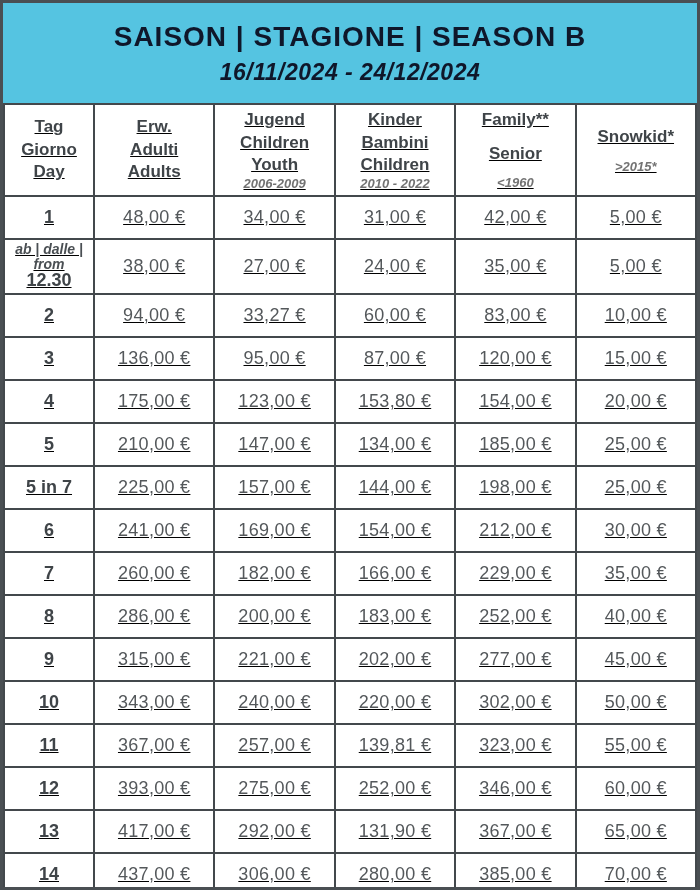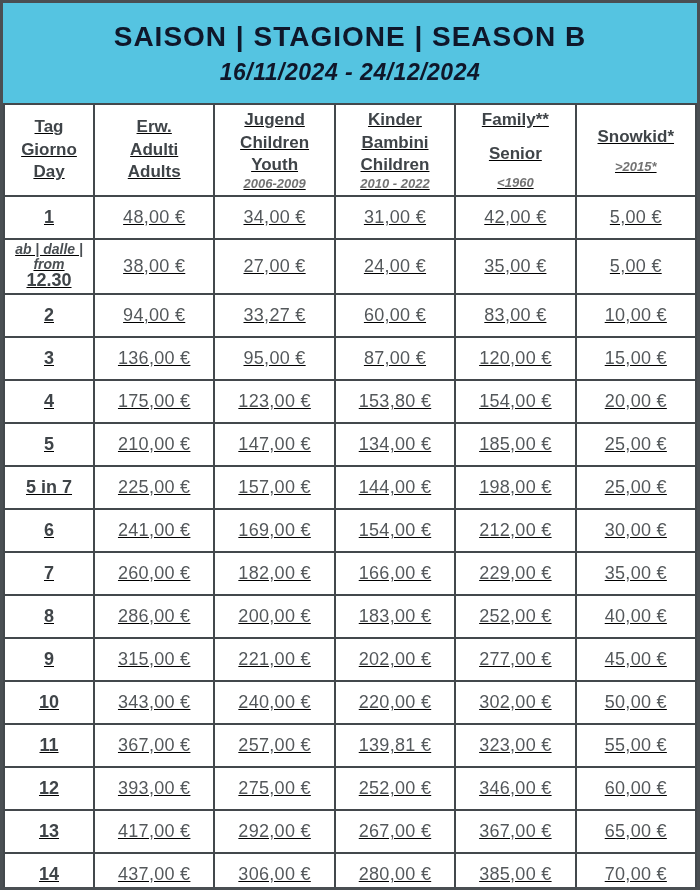--- a/index.html
+++ b/index.html
@@ -261,21 +261,21 @@
           <td class="price-cell">393,00 €</td>
           <td class="price-cell">275,00 €</td>
           <td class="price-cell">252,00 €</td>
           <td class="price-cell">346,00 €</td>
           <td class="price-cell">60,00 €</td>
         </tr>
         <tr>
           <td class="day-cell"><span>13</span></td>
           <td class="price-cell">417,00 €</td>
           <td class="price-cell">292,00 €</td>
-          <td class="price-cell">267,00 €</td>
+          <td class="price-cell">131,90 €</td>
           <td class="price-cell">367,00 €</td>
           <td class="price-cell">65,00 €</td>
         </tr>
         <tr>
           <td class="day-cell"><span>14</span></td>
           <td class="price-cell">437,00 €</td>
           <td class="price-cell">306,00 €</td>
           <td class="price-cell">280,00 €</td>
           <td class="price-cell">385,00 €</td>
           <td class="price-cell">70,00 €</td>

